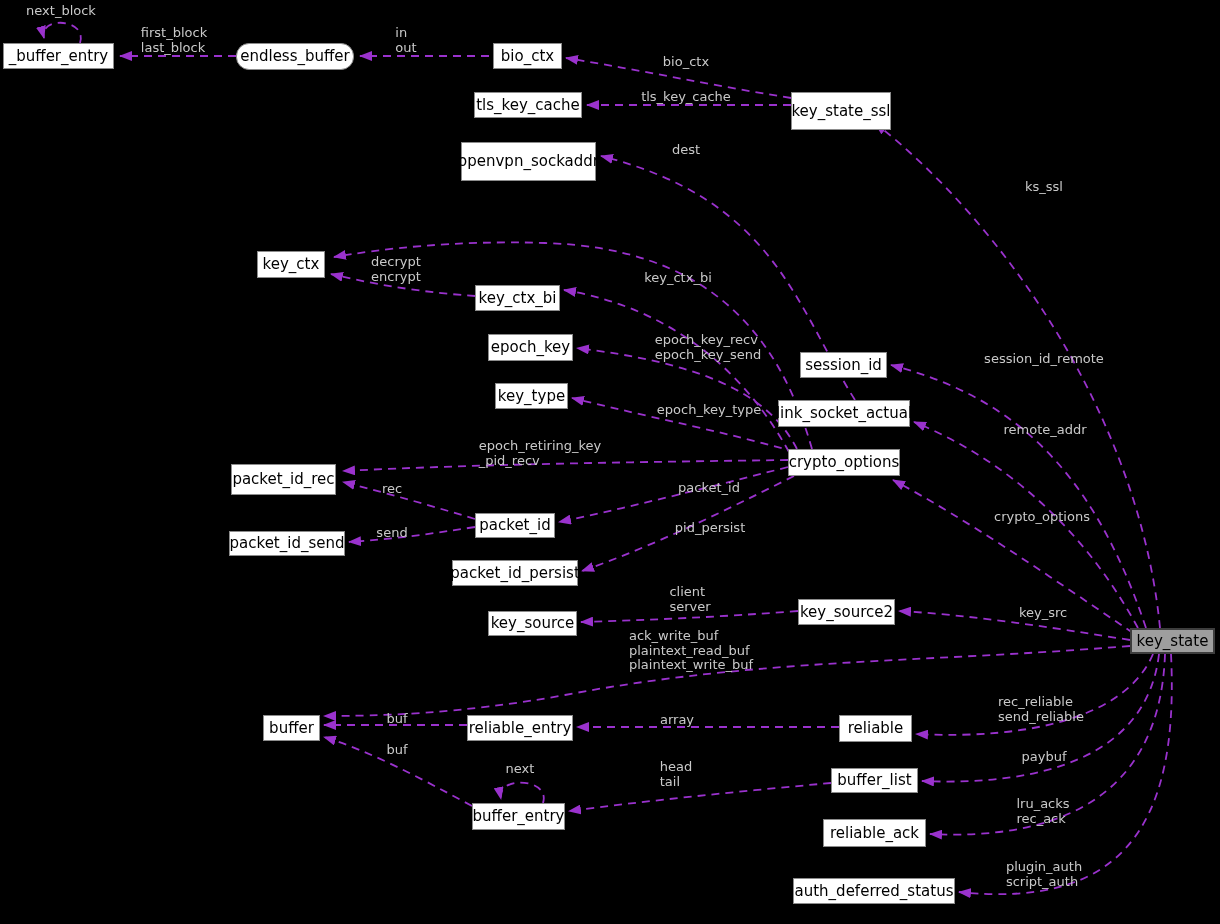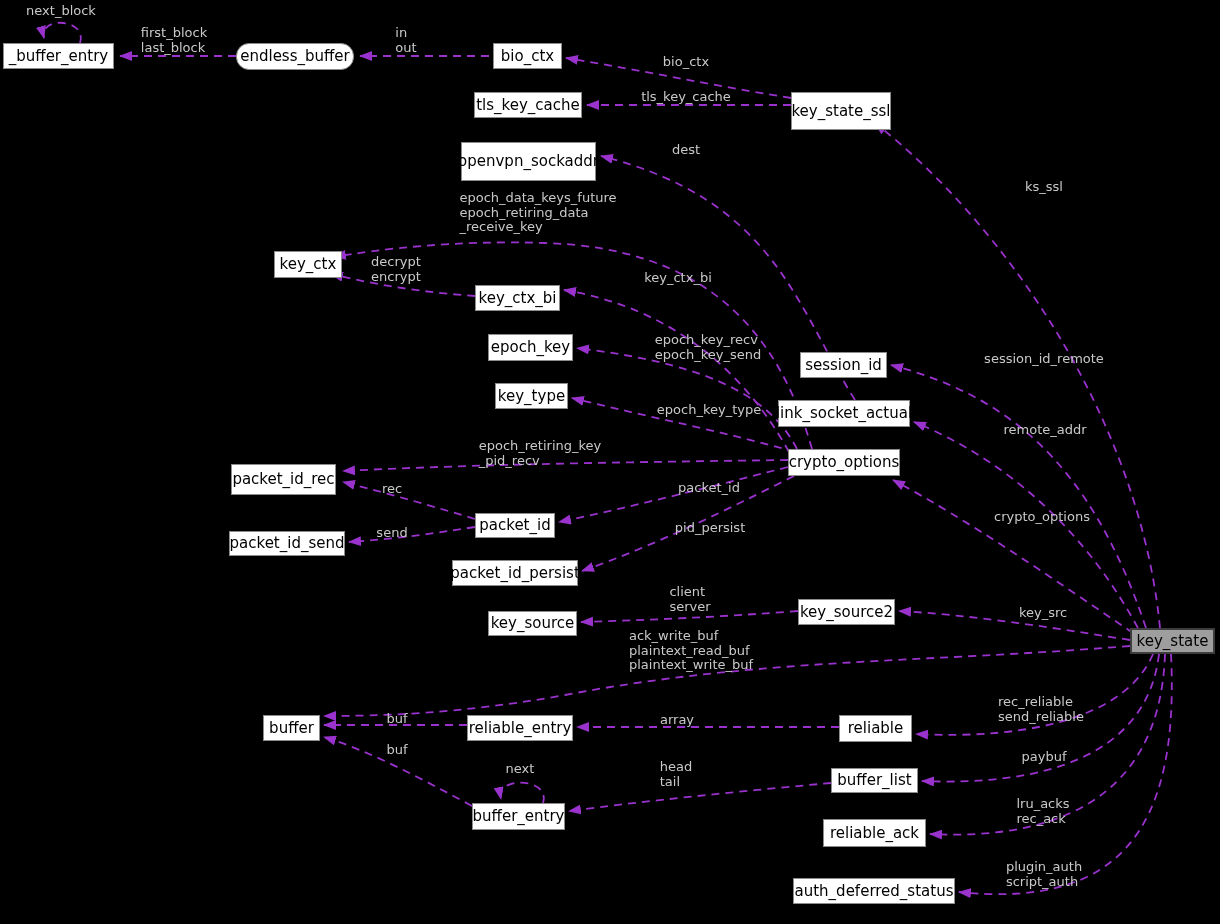--- a/index.html
+++ b/index.html
@@ -69,21 +69,21 @@
     <path class="edge" marker-end="url(#arrow)" d="M 1165,654 C 1160,802 1052,840 930,834"></path>
     <path class="edge" marker-end="url(#arrow)" d="M 1171,654 C 1180,835 1115,908 959,892"></path>
   </svg>
 
   <div class="node" style="left:3px;top:43px;width:111px;height:26px;">_buffer_entry</div>
   <div class="node" style="left:236px;top:43px;width:118px;height:27px;border-radius:13px;">endless_buffer</div>
   <div class="node" style="left:493px;top:43px;width:69px;height:26px;">bio_ctx</div>
   <div class="node" style="left:474px;top:92px;width:108px;height:26px;">tls_key_cache</div>
   <div class="node" style="left:791px;top:92px;width:100px;height:38px;">key_state_ssl</div>
   <div class="node" style="left:461px;top:142px;width:135px;height:39px;">openvpn_sockaddr</div>
-  <div class="node" style="left:257px;top:251px;width:68px;height:27px;margin-left:17px;">key_ctx</div>
+  <div class="node" style="left:257px;top:251px;width:68px;height:27px;">key_ctx</div>
   <div class="node" style="left:475px;top:285px;width:85px;height:26px;">key_ctx_bi</div>
   <div class="node" style="left:488px;top:334px;width:85px;height:27px;">epoch_key</div>
   <div class="node" style="left:495px;top:383px;width:73px;height:26px;">key_type</div>
   <div class="node" style="left:800px;top:352px;width:87px;height:26px;">session_id</div>
   <div class="node" style="left:778px;top:400px;width:132px;height:27px;">link_socket_actual</div>
   <div class="node" style="left:788px;top:449px;width:112px;height:27px;">crypto_options</div>
   <div class="node" style="left:231px;top:464px;width:105px;height:31px;">packet_id_rec</div>
   <div class="node" style="left:475px;top:513px;width:80px;height:25px;">packet_id</div>
   <div class="node" style="left:229px;top:531px;width:116px;height:25px;">packet_id_send</div>
   <div class="node" style="left:452px;top:560px;width:126px;height:26px;">packet_id_persist</div>
@@ -100,23 +100,20 @@
 
   <div class="elabel" style="left:61px;top:4px;">next_block</div>
   <div class="elabel" style="left:174px;top:26px;">first_block
 last_block</div>
   <div class="elabel" style="left:406px;top:26px;">in
 out</div>
   <div class="elabel" style="left:686px;top:55px;">bio_ctx</div>
   <div class="elabel" style="left:686px;top:90px;">tls_key_cache</div>
   <div class="elabel" style="left:686px;top:143px;">dest</div>
   <div class="elabel" style="left:1044px;top:180px;">ks_ssl</div>
-  <div class="elabel" style="left:538px;top:191px;">epoch_data_keys_future
-epoch_retiring_data
-_receive_key</div>
   <div class="elabel" style="left:396px;top:255px;">decrypt
 encrypt</div>
   <div class="elabel" style="left:678px;top:271px;">key_ctx_bi</div>
   <div class="elabel" style="left:708px;top:333px;">epoch_key_recv
 epoch_key_send</div>
   <div class="elabel" style="left:1044px;top:352px;">session_id_remote</div>
   <div class="elabel" style="left:709px;top:403px;">epoch_key_type</div>
   <div class="elabel" style="left:1045px;top:423px;">remote_addr</div>
   <div class="elabel" style="left:540px;top:439px;">epoch_retiring_key
 _pid_recv</div>

